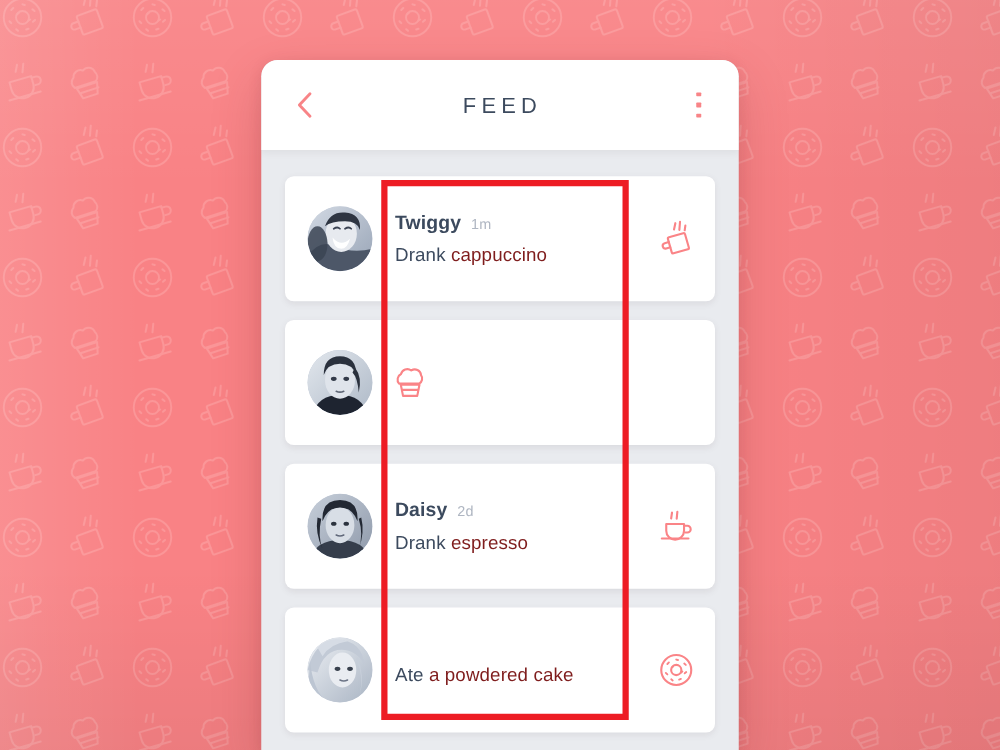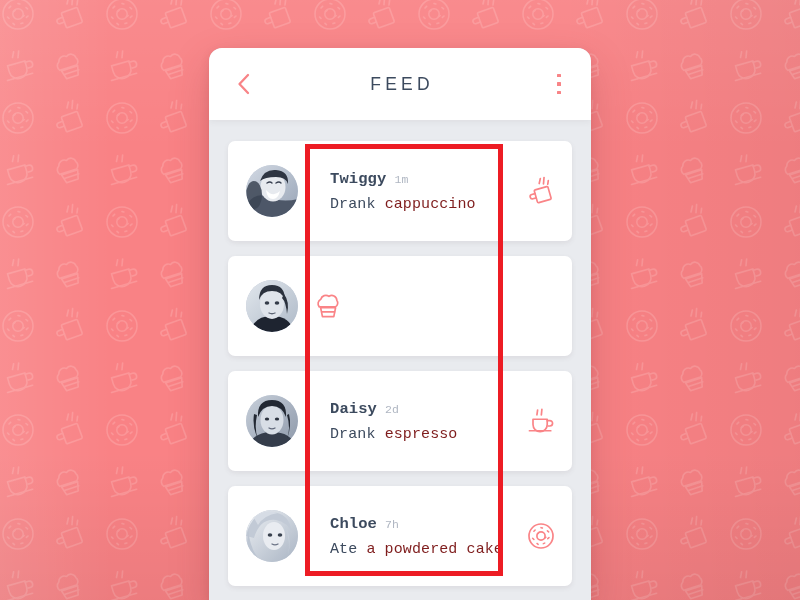--- a/index.html
+++ b/index.html
@@ -62,21 +62,21 @@
     border-radius:7px; margin-bottom:15px;
     display:flex; align-items:center;
     box-shadow:0 2px 5px rgba(95,80,85,.10);
   }
   .avatar {
     width:52px; height:52px; border-radius:50%;
     margin-left:18px; flex:0 0 auto; overflow:hidden;
     background:#C3CBD8; position:relative;
   }
   .avatar svg { display:block; width:52px; height:52px; }
-  .card-body { flex:1 1 auto; padding-left:32px; min-width:0;font-family:Liberation Mono, monospace; }
+  .card-body { flex:1 1 auto; padding-left:18px; min-width:0; }
   .line-top { display:flex; align-items:baseline; gap:8px; }
   .name { font-size:15.5px; font-weight:bold; color:#3C4A5E; letter-spacing:.1px; }
   .time { font-size:11.5px; color:#AFB6C2; letter-spacing:.2px; }
   .line-bot { margin-top:8px; font-size:15px; color:#3C4A5E; letter-spacing:.1px; white-space:nowrap; }
   .line-bot .item { color:#7f1d1d; }
   .act-icon {
     width:62px; flex:0 0 auto; display:flex;
     align-items:center; justify-content:center;
   }
   .act-icon svg { display:block; }
@@ -332,24 +332,20 @@
             <path d="M8 8 q10 -10 24 -5 q-14 2 -20 12 z" fill="#D6DCE5"></path>
             <path d="M2 18 q2 24 14 34 h-16 z" fill="#BCC5D2"></path>
             <path d="M40 16 q6 14 2 30 q3 -16 -3 -28 z" fill="#C6CED9"></path>
             <ellipse cx="24" cy="25" rx="2.3" ry="1.7" fill="#39414E"></ellipse>
             <ellipse cx="34" cy="25" rx="2.3" ry="1.7" fill="#39414E"></ellipse>
             <path d="M26 34 q3 1.6 6 0" stroke="#6C7486" stroke-width="1.3" fill="none" stroke-linecap="round"></path>
           </g>
         </svg>
       </div>
       <div class="card-body">
-        <div class="line-top">
-          <span class="name">Chloe</span>
-          <span class="time">7h</span>
-        </div>
         <div class="line-bot">
           <span>Ate</span>
           <span class="item">a powdered cake</span>
         </div>
       </div>
       <div class="act-icon">
         <svg width="32" height="32" viewBox="-18 -18 36 36">
           <g stroke="#FA8487" stroke-width="1.9" fill="none" stroke-linecap="round">
             <circle cx="0" cy="0" r="13.5"></circle>
             <circle cx="0" cy="0" r="4.6"></circle>

